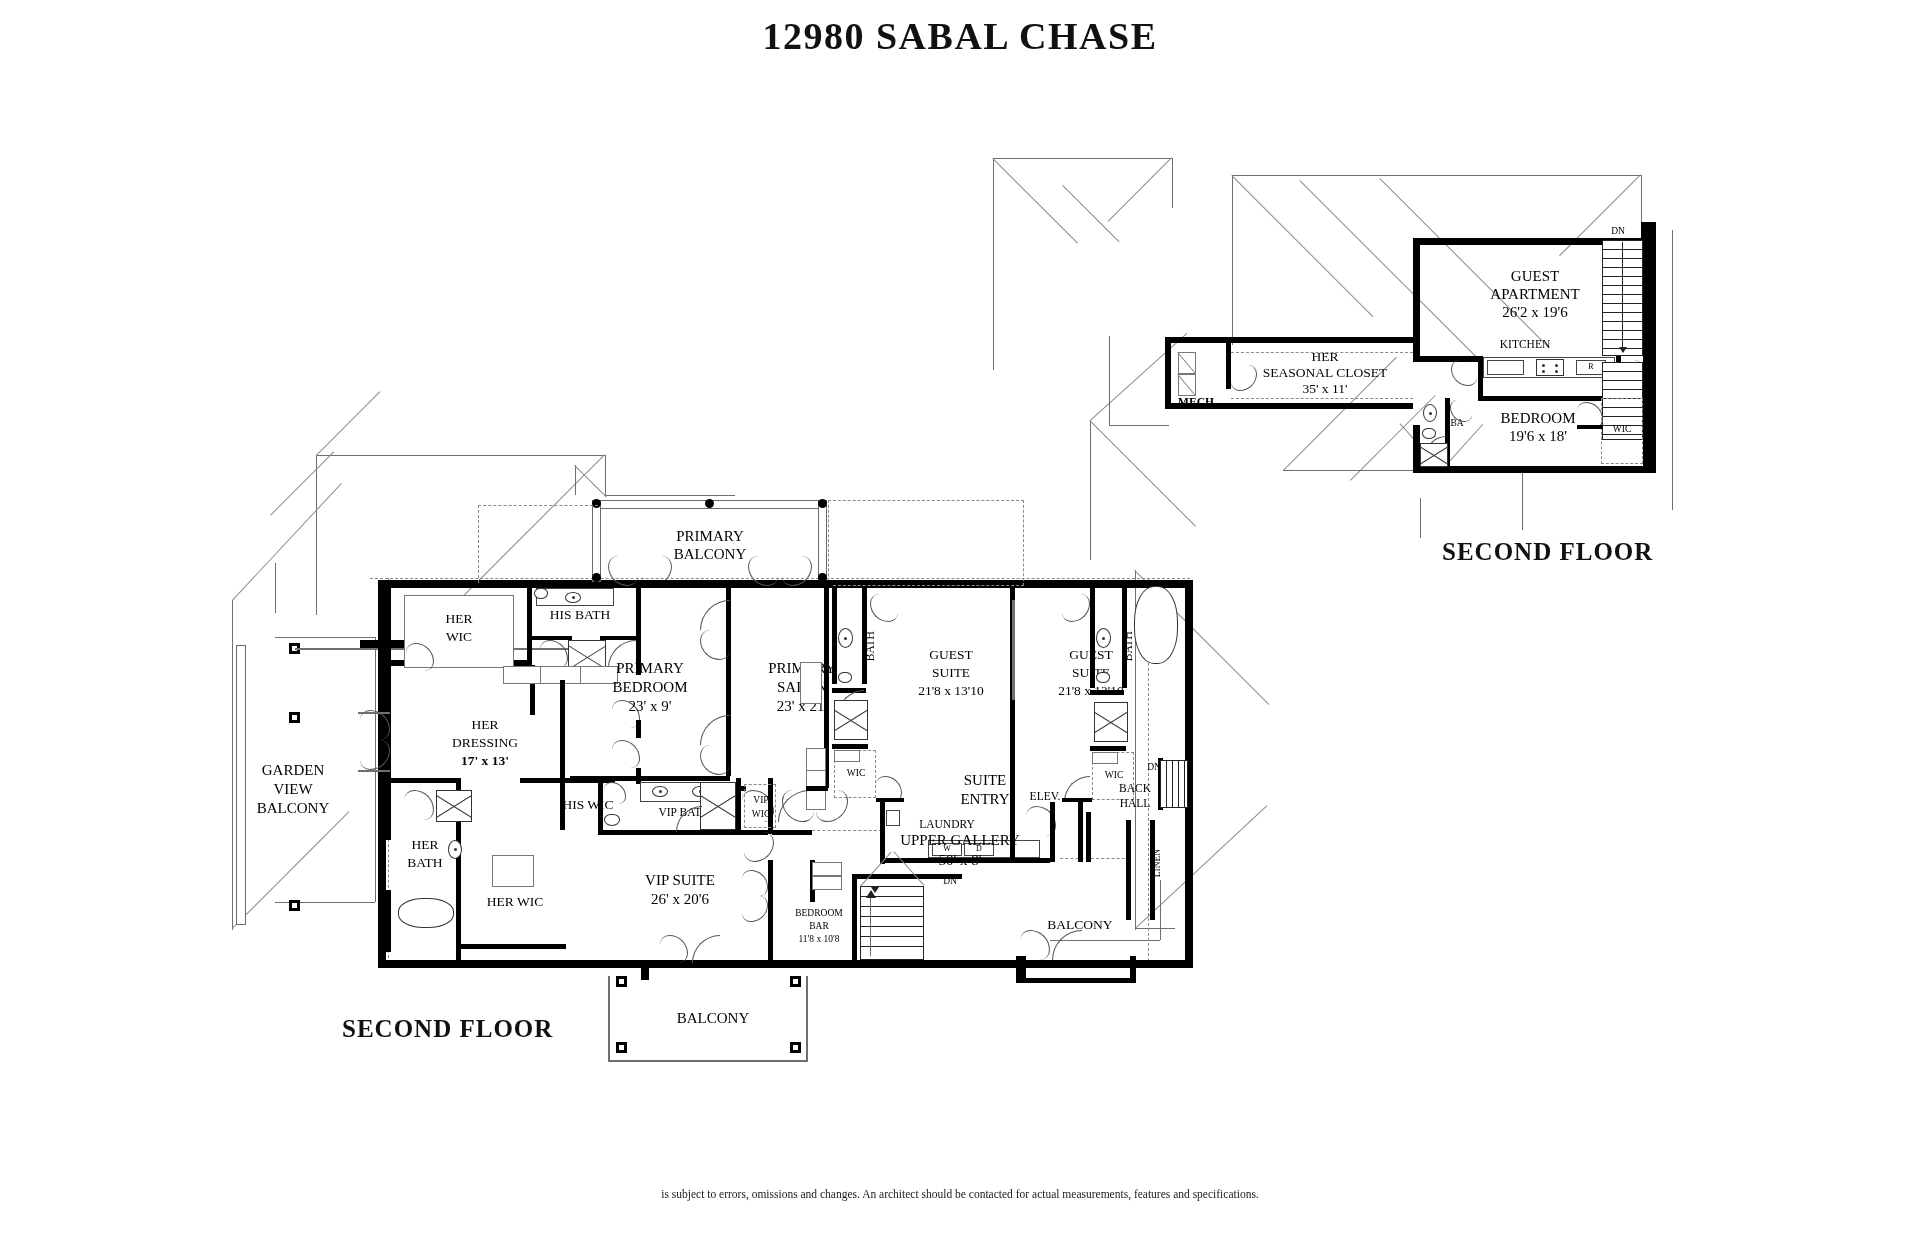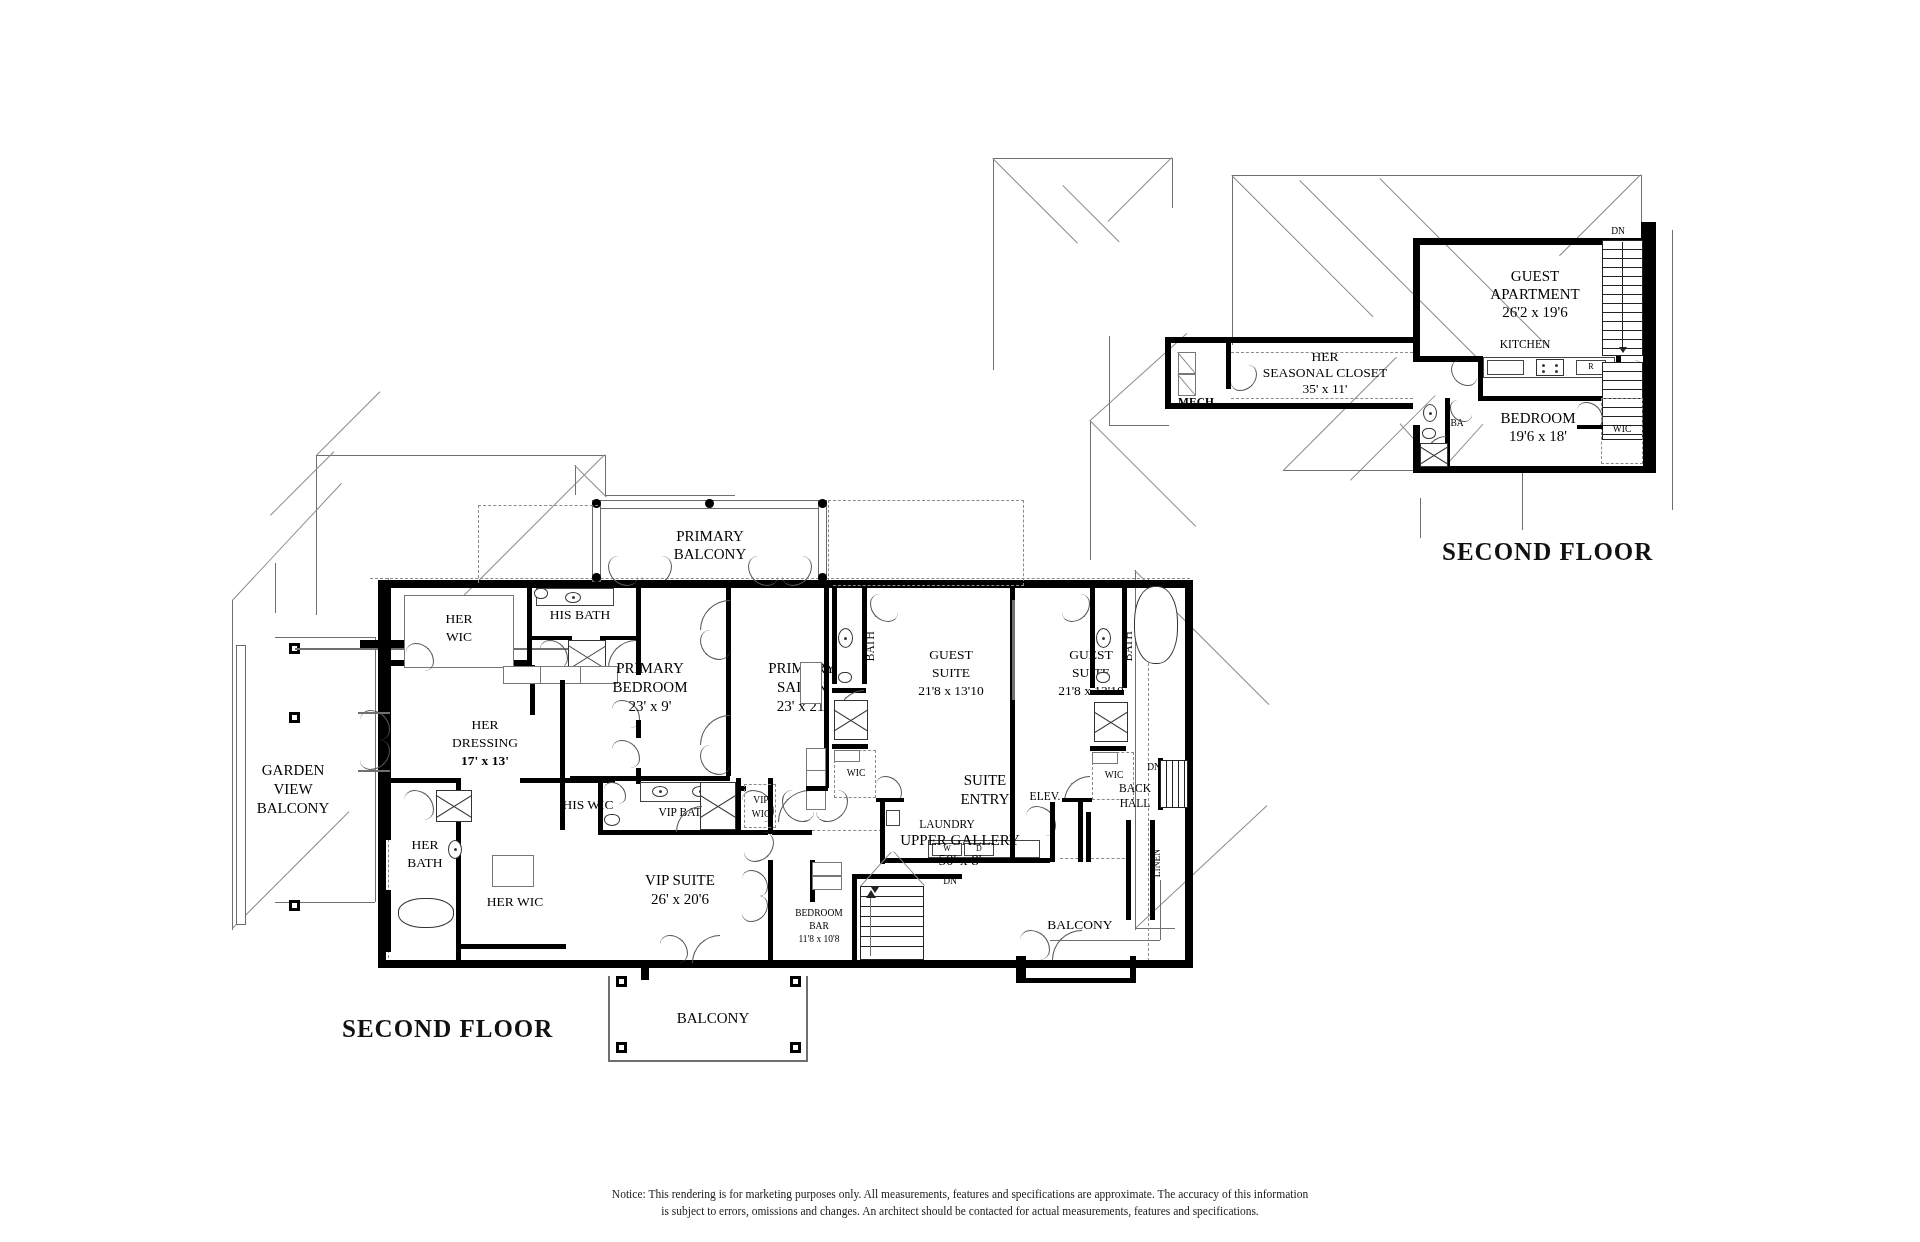--- a/index.html
+++ b/index.html
@@ -111,20 +111,21 @@
     border-left:4px solid transparent; border-right:4px solid transparent; border-top:6px solid #222;
   }
   .stove { position:absolute; border:1px solid #333; background:#fff; }
   .stove i { position:absolute; background:#333; width:3px; height:3px; border-radius:50%; }
 </style>
 </head>
 <body>
 
 <div id="page">
 
+  <div id="title">12980 SABAL CHASE</div>
 
   <div class="floor-caption" id="caption-upper">SECOND FLOOR</div>
   <div class="floor-caption" id="caption-lower">SECOND FLOOR</div>
 
   <div>
 
     <div class="thinline" style="left:993px;top:158px;width:1px;height:212px;"></div>
     <div class="thinline" style="left:993px;top:158px;width:180px;height:1px;"></div>
     <div class="thinline" style="left:1172px;top:158px;width:1px;height:50px;"></div>
     <div class="thinline" style="left:1232px;top:175px;width:1px;height:170px;"></div>
@@ -563,17 +564,16 @@
 
     <div class="swing swing-tr" style="left:1020px;top:930px;width:30px;height:30px;"></div>
     <div class="swing swing-tl" style="left:1052px;top:930px;width:30px;height:30px;"></div>
     <div class="wall" style="left:1016px;top:956px;width:10px;height:26px;"></div>
     <div class="wall" style="left:1016px;top:978px;width:120px;height:5px;"></div>
     <div class="wall" style="left:1130px;top:956px;width:6px;height:26px;"></div>
     <div class="label lb-md" style="left:1016px;top:918px;width:128px;">BALCONY</div>
   </div>
 
   <div id="notice">
-    <div>Notice: This rendering is for marketing purposes only. All measurements, features and specifications are approximate. The accuracy of this information</div>
     <div>is subject to errors, omissions and changes. An architect should be contacted for actual measurements, features and specifications.</div>
   </div>
 
 </div>
 
 </body></html>

